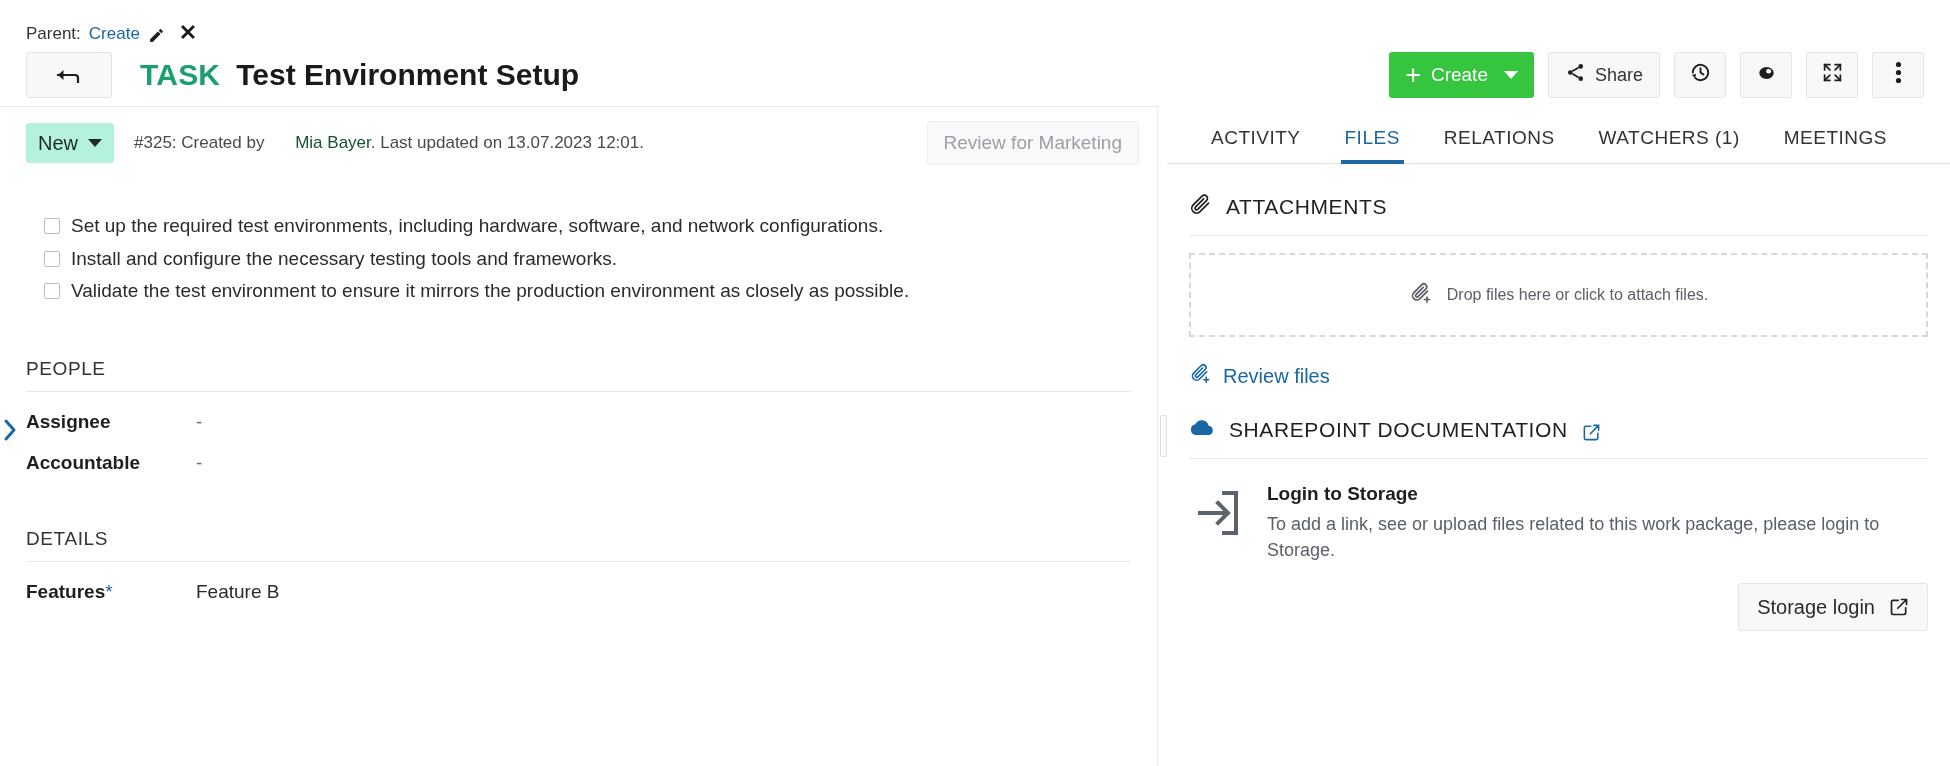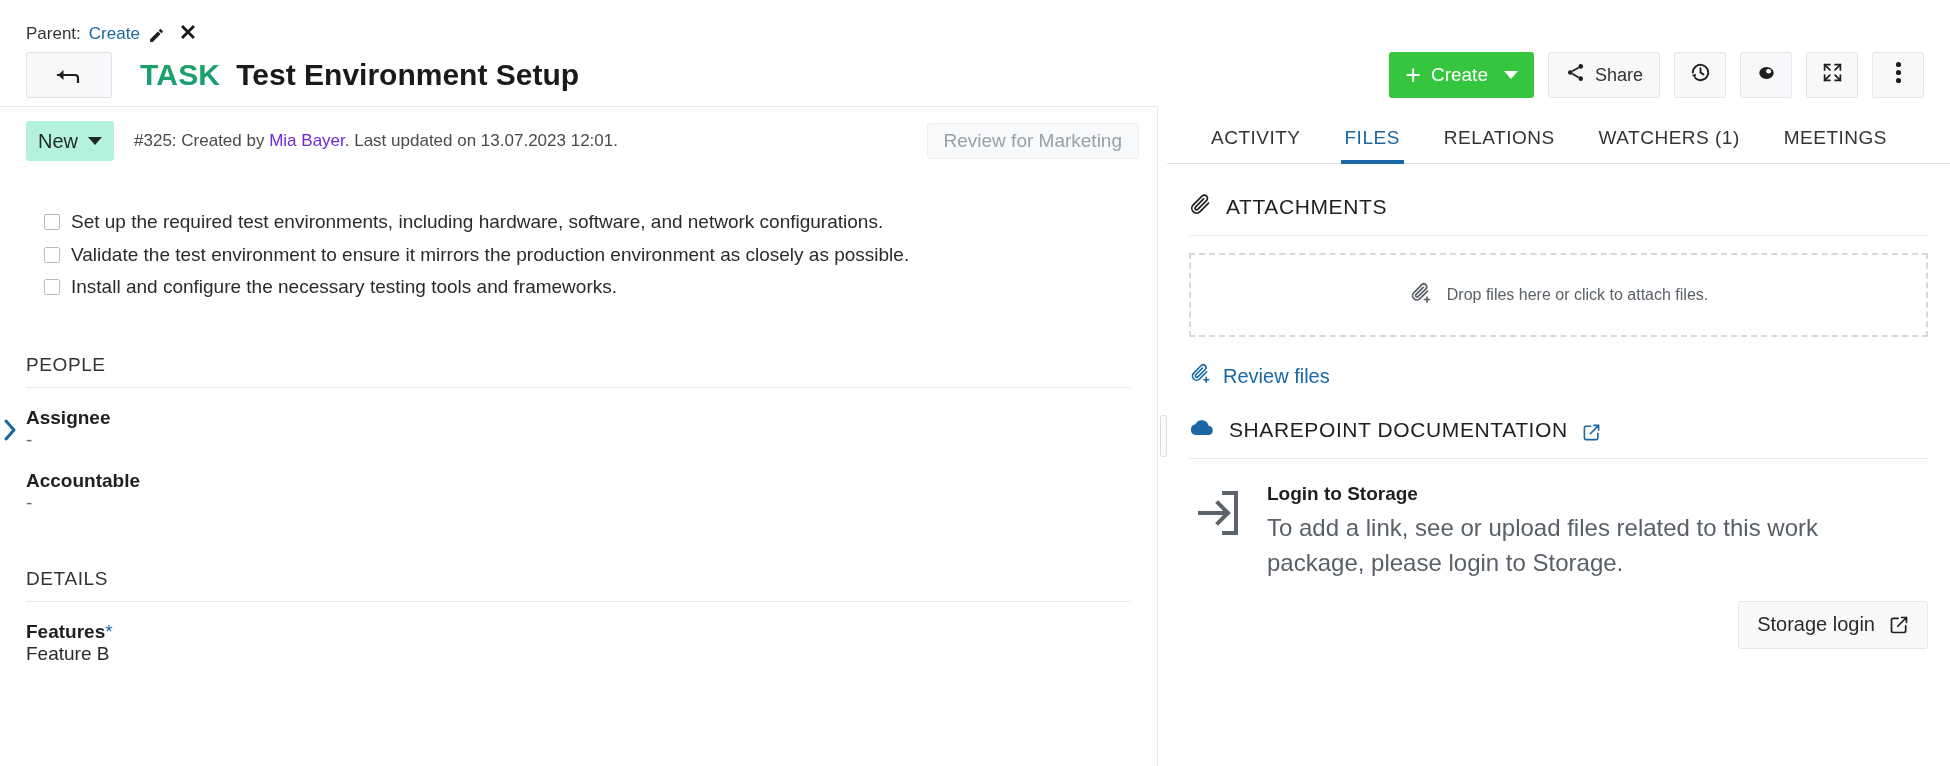--- a/index.html
+++ b/index.html
@@ -110,24 +110,24 @@
     display: flex; align-items: center; justify-content: center; gap: 10px;
     padding: 0 12px;
     font-size: 20px; cursor: pointer;
   }
   .status-badge .caret {
     width: 0; height: 0;
     border-left: 7px solid transparent; border-right: 7px solid transparent;
     border-top: 8px solid #1f2a24;
   }
   .meta-text { font-size: 17px; color: #4a4a4a; }
-  .meta-text a { color: #6d28d9; text-decoration: none; cursor: pointer; }
+  .meta-text a { color: #14532d; text-decoration: none; cursor: pointer; margin-left: 26px; }
   .btn-review {
     margin-left: auto; margin-right: 18px;
-    height: 36px; padding: 0 16px;
+    height: 44px; padding: 0 16px;
     background: #f8f9fa; border: 1px solid #eceef0; border-radius: 3px;
     color: #9aa0a6; font-size: 19px;
     display: flex; align-items: center; cursor: pointer;
   }
 
   
   .description { padding: 34px 26px 0 44px; }
   .check-item {
     display: flex; align-items: flex-start; gap: 11px;
     margin-bottom: 7px;
@@ -140,21 +140,21 @@
   }
 
   
   .group { margin: 0 26px 0 26px; }
   .group-title {
     font-size: 19px; color: #333; letter-spacing: .6px;
     padding: 0 0 11px 0;
     border-bottom: 1px solid #e7e9ec;
   }
   .group-sep-top { margin-top: 54px; }
-  .attr-row { display: flex; align-items: flex-start; padding: 19px 0 0 0; flex-direction: column; }
+  .attr-row { display: flex; align-items: flex-start; padding: 19px 0 0 0; }
   .attr-label {
     width: 170px; flex: none;
     font-size: 19px; font-weight: 700; color: #1f1f1f;
   }
   .attr-label .req { color: #1a67a3; font-weight: 400; }
   .attr-value { font-size: 19px; color: #4a4a4a; }
   .attr-value.empty { color: #6b6b6b; }
   .attr-value.filled { color: #2b2b2b; }
 
   
@@ -196,21 +196,21 @@
   }
   .attach-link {
     display: inline-flex; align-items: center; gap: 11px;
     margin-top: 25px; color: #1a67a3; font-size: 20px; cursor: pointer;
   }
 
   .storage-body { display: flex; gap: 22px; padding-top: 24px; }
   .storage-icon { flex: none; width: 56px; display: flex; justify-content: center; padding-top: 4px; }
   .storage-text { flex: 1; }
   .storage-title { font-size: 19px; font-weight: 700; color: #1f1f1f; margin-bottom: 6px; }
-  .storage-desc { font-size: 24px; color: #5a6068; line-height: 1.45; max-width: 640px; }
+  .storage-desc { font-size: 18px; color: #5a6068; line-height: 1.45; max-width: 640px; }
   .storage-actions { display: flex; justify-content: flex-end; padding-top: 20px; }
   .btn-storage-login {
     height: 48px; padding: 0 18px;
     background: #f7f8f9; border: 1px solid #e3e5e8; border-radius: 3px;
     color: #2b2b2b; font-size: 20px;
     display: flex; align-items: center; gap: 14px; cursor: pointer;
   }
   .ext-link-icon { color: #1a67a3; display: inline-flex; }
   .ext-link-icon.dark { color: #1f1f1f; }
 </style>
@@ -324,25 +324,25 @@
         </div>
       </div>
 
       <div class="description">
         <div class="check-item">
           <span class="cbox"></span>
           <span>Set up the required test environments, including hardware, software, and network configurations.</span>
         </div>
         <div class="check-item">
           <span class="cbox"></span>
-          <span>Validate the test environment to ensure it mirrors the production environment as closely as possible.</span>
+          <span>Install and configure the necessary testing tools and frameworks.</span>
         </div>
         <div class="check-item">
           <span class="cbox"></span>
-          <span>Install and configure the necessary testing tools and frameworks.</span>
+          <span>Validate the test environment to ensure it mirrors the production environment as closely as possible.</span>
         </div>
       </div>
 
       <div class="group group-sep-top">
         <div class="group-title">PEOPLE</div>
         <div class="attr-row">
           <div class="attr-label">Assignee</div>
           <div class="attr-value empty">-</div>
         </div>
         <div class="attr-row">

